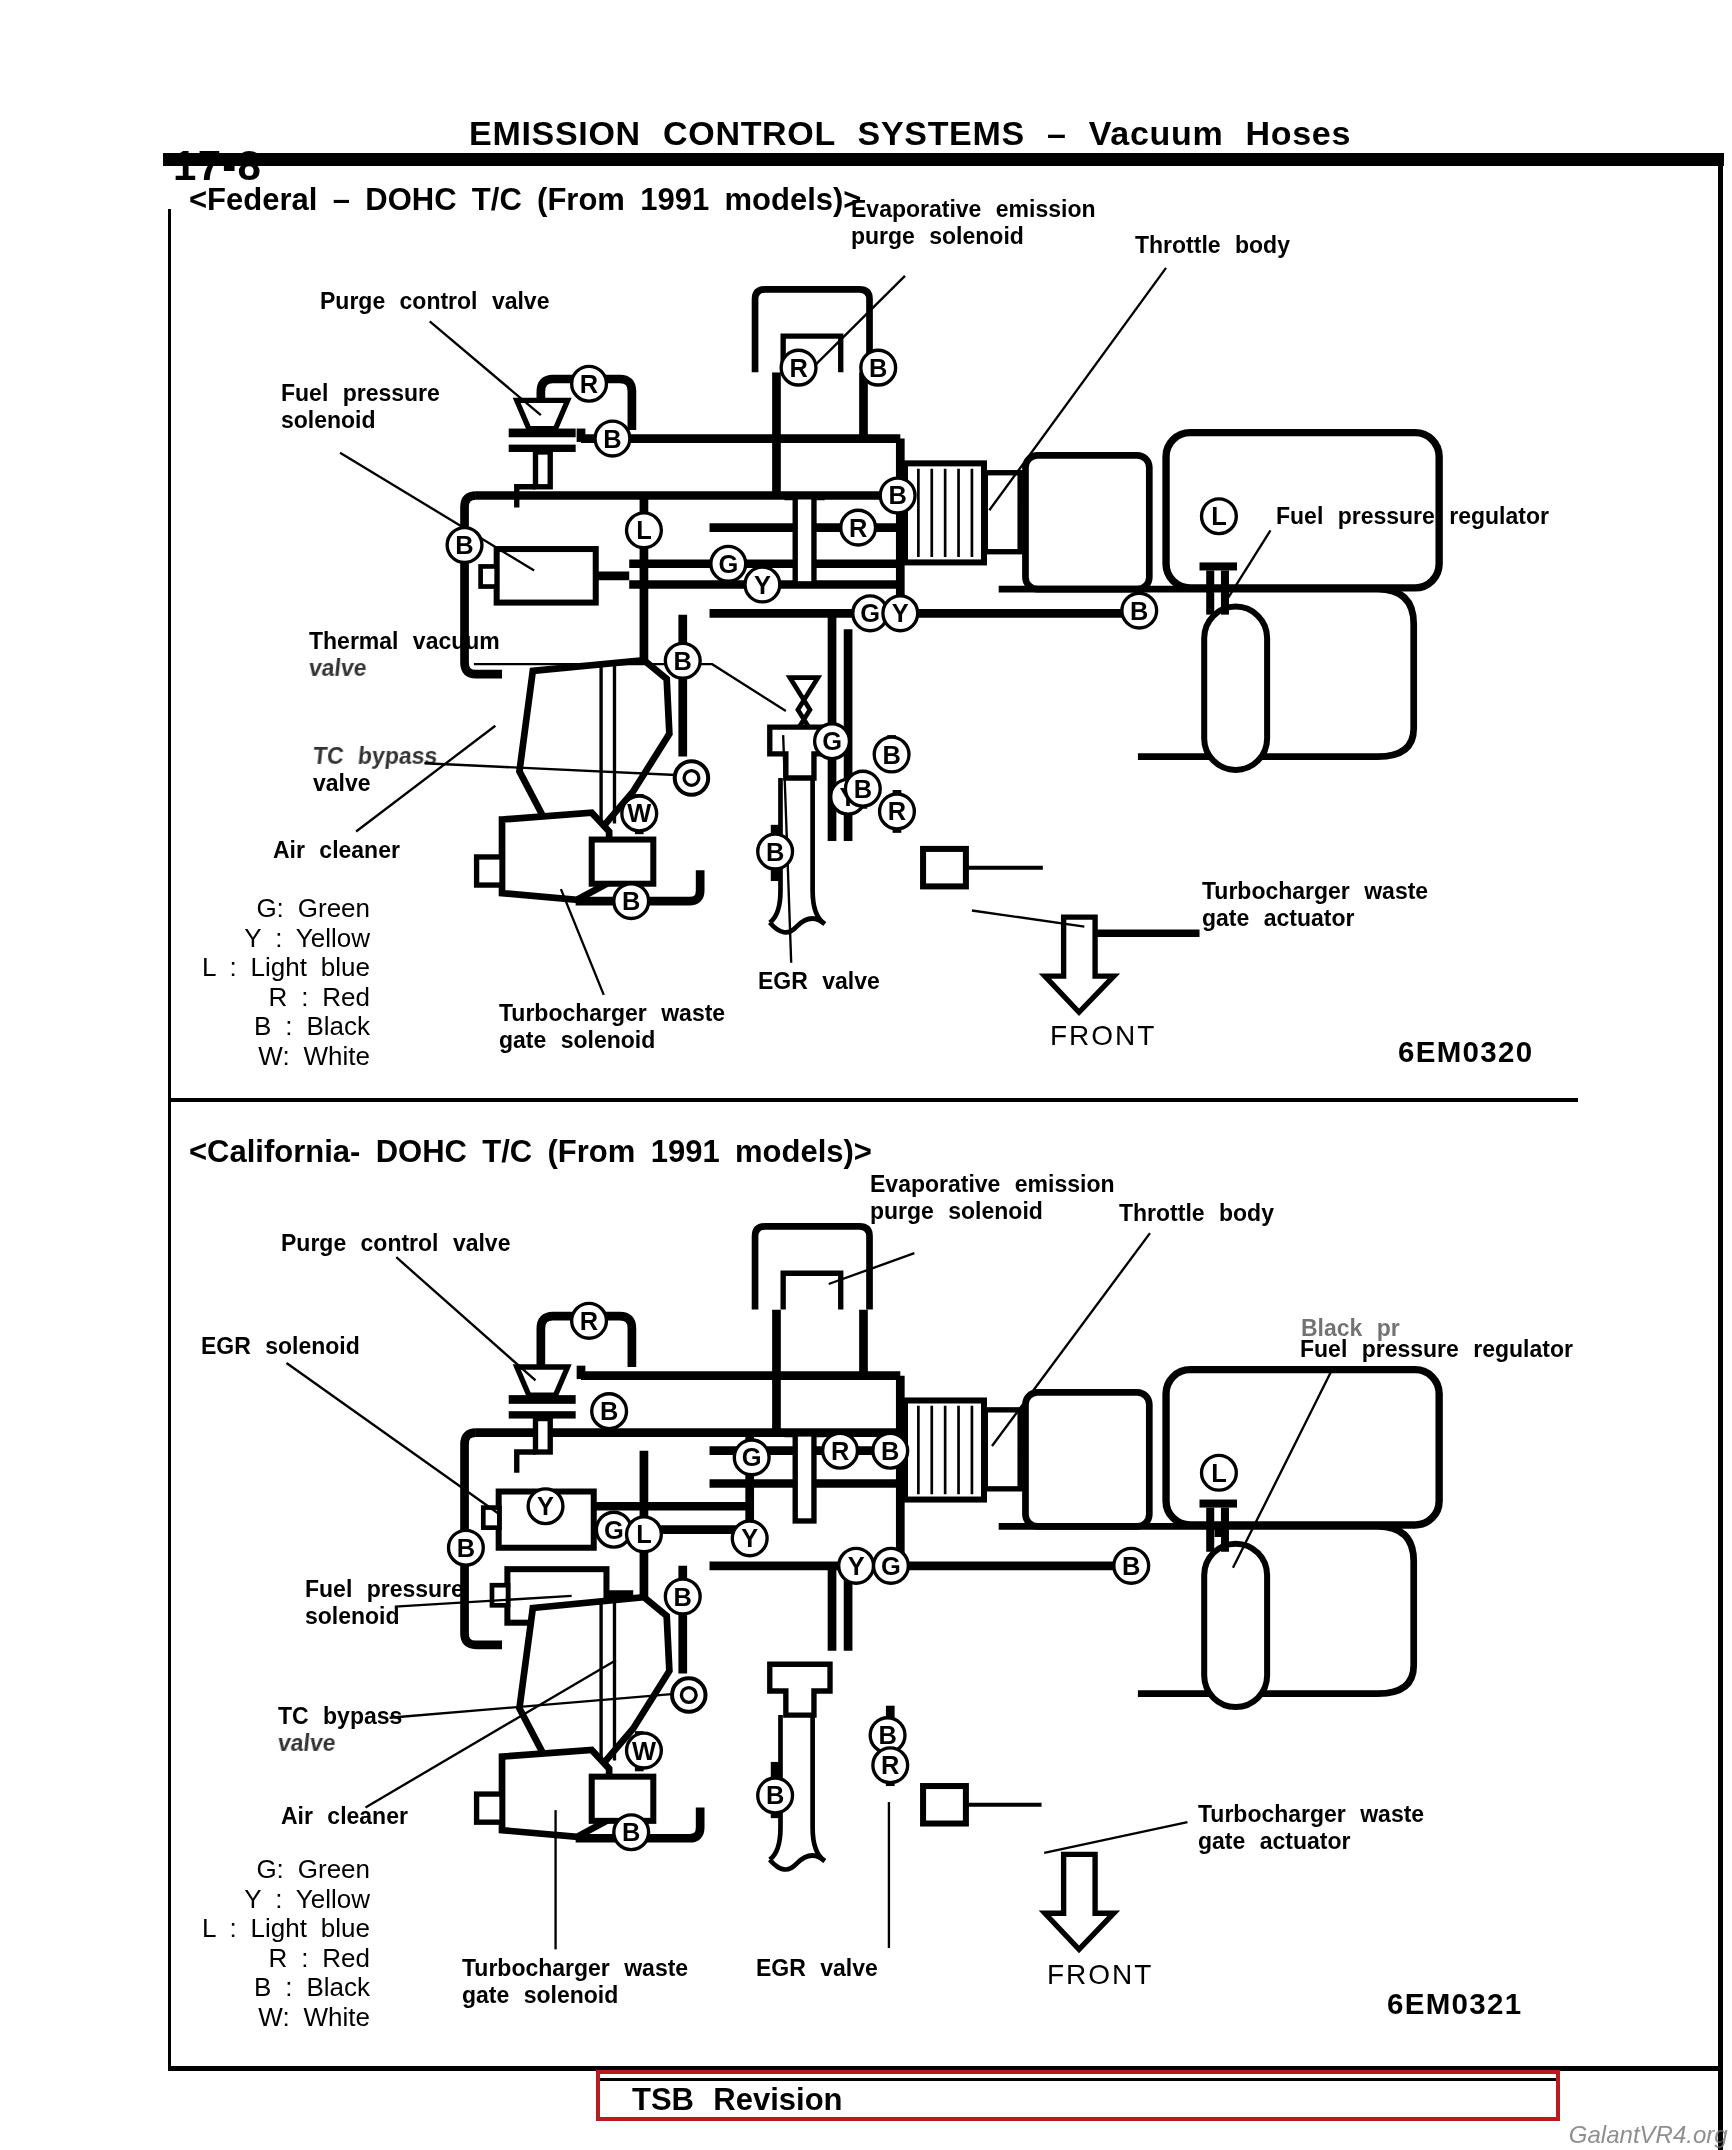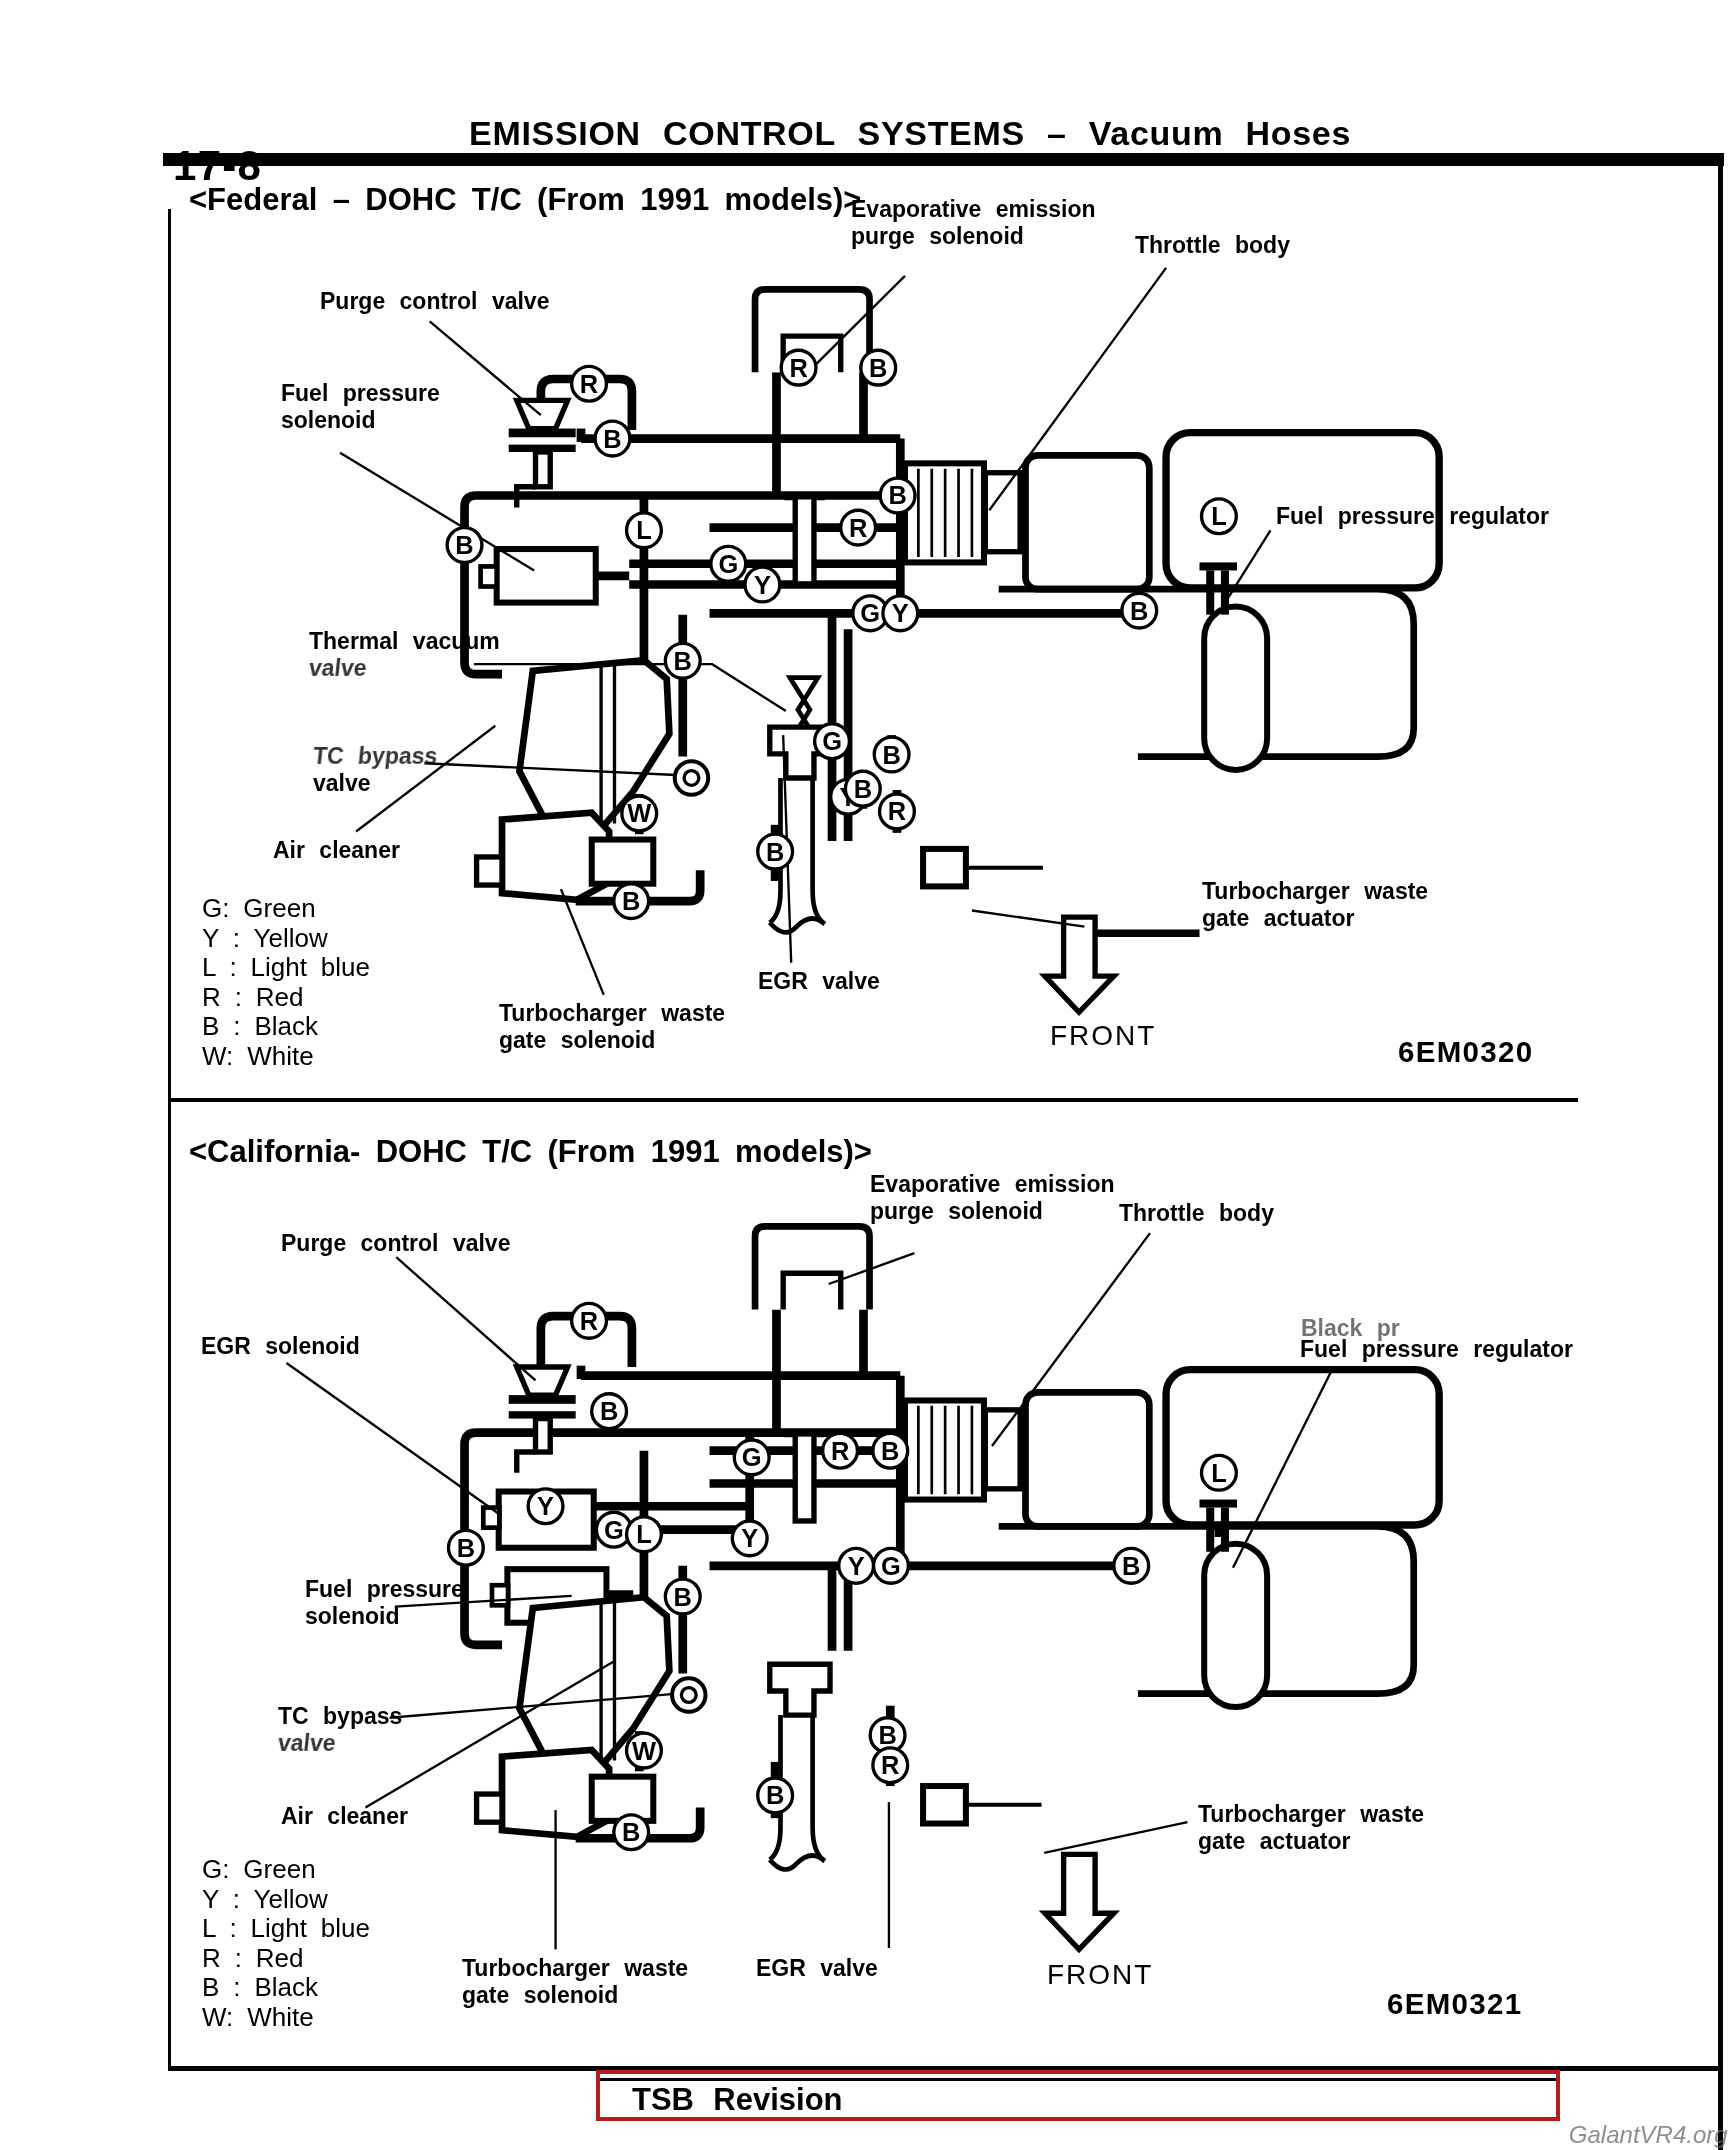--- a/index.html
+++ b/index.html
@@ -6,21 +6,21 @@
   #page{position:relative;width:1733px;height:2151px;background:#fff;overflow:hidden;
         font-family:"Liberation Sans",sans-serif;color:#000;}
   .abs{position:absolute;}
   .rule{position:absolute;background:#000;}
   #page-num{font-size:42px;font-weight:bold;letter-spacing:1.3px;margin-top:36px;}
   #hdr-title{font-size:34px;font-weight:bold;word-spacing:12px;letter-spacing:0.7px;}
   .sec-title{font-size:31px;font-weight:bold;word-spacing:6.7px;white-space:nowrap;}
   .lbl{position:absolute;font-size:23px;line-height:1.18;white-space:pre-line;word-spacing:8px;font-weight:bold;}
   .lbl.ghost{opacity:.55;filter:blur(0.4px);}
   .smudge{display:inline-block;opacity:.8;filter:blur(0.7px);transform:skewX(-6deg);}
-  .legend{position:absolute;font-size:26px;line-height:29.5px;word-spacing:6.7px;}
+  .legend{position:absolute;font-size:26px;line-height:29.5px;word-spacing:6.7px;text-align:right;}
   .figcode{position:absolute;font-size:29.5px;font-weight:bold;letter-spacing:1.3px;}
   .front-lbl{position:absolute;font-size:28px;letter-spacing:2px;margin-left:8px;}
   #footer-box{position:absolute;left:596px;top:2070px;width:956px;height:43px;
               border:4px solid #b91c1c;}
   #footer-box .dline{position:absolute;left:0;top:4px;width:100%;height:3.3px;background:#000;}
   #footer-text{position:absolute;left:32px;top:8px;font-size:31px;font-weight:bold;word-spacing:10.7px;}
   #watermark{position:absolute;right:5.4px;top:2121px;font-size:24px;color:#737373;opacity:.8;
              font-style:italic;}
   svg text.cl{font-family:"Liberation Sans",sans-serif;font-weight:bold;font-size:38px;}
 </style>

